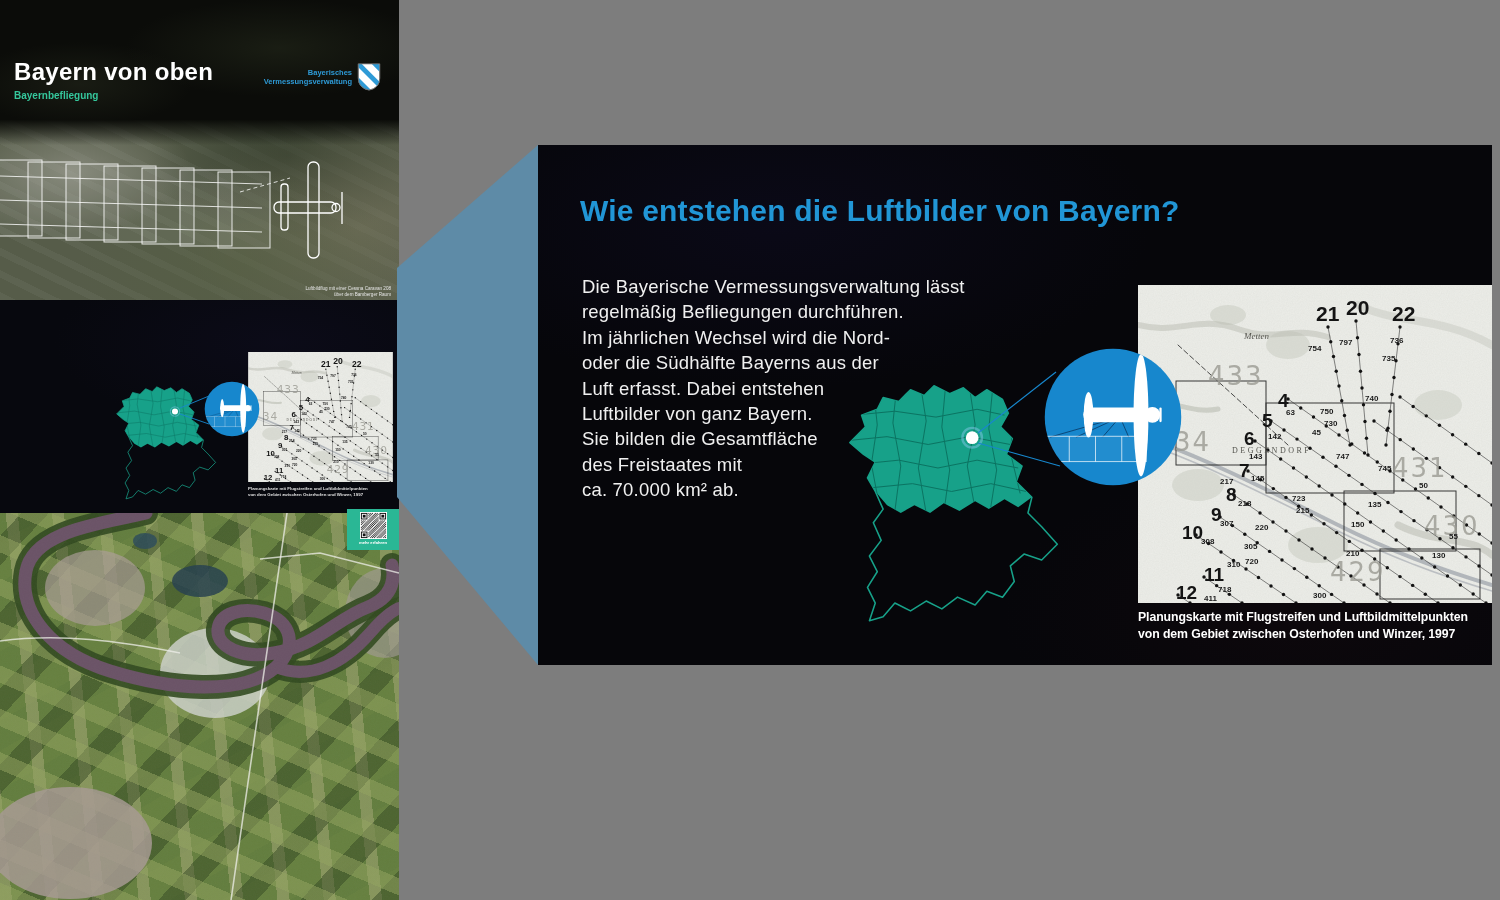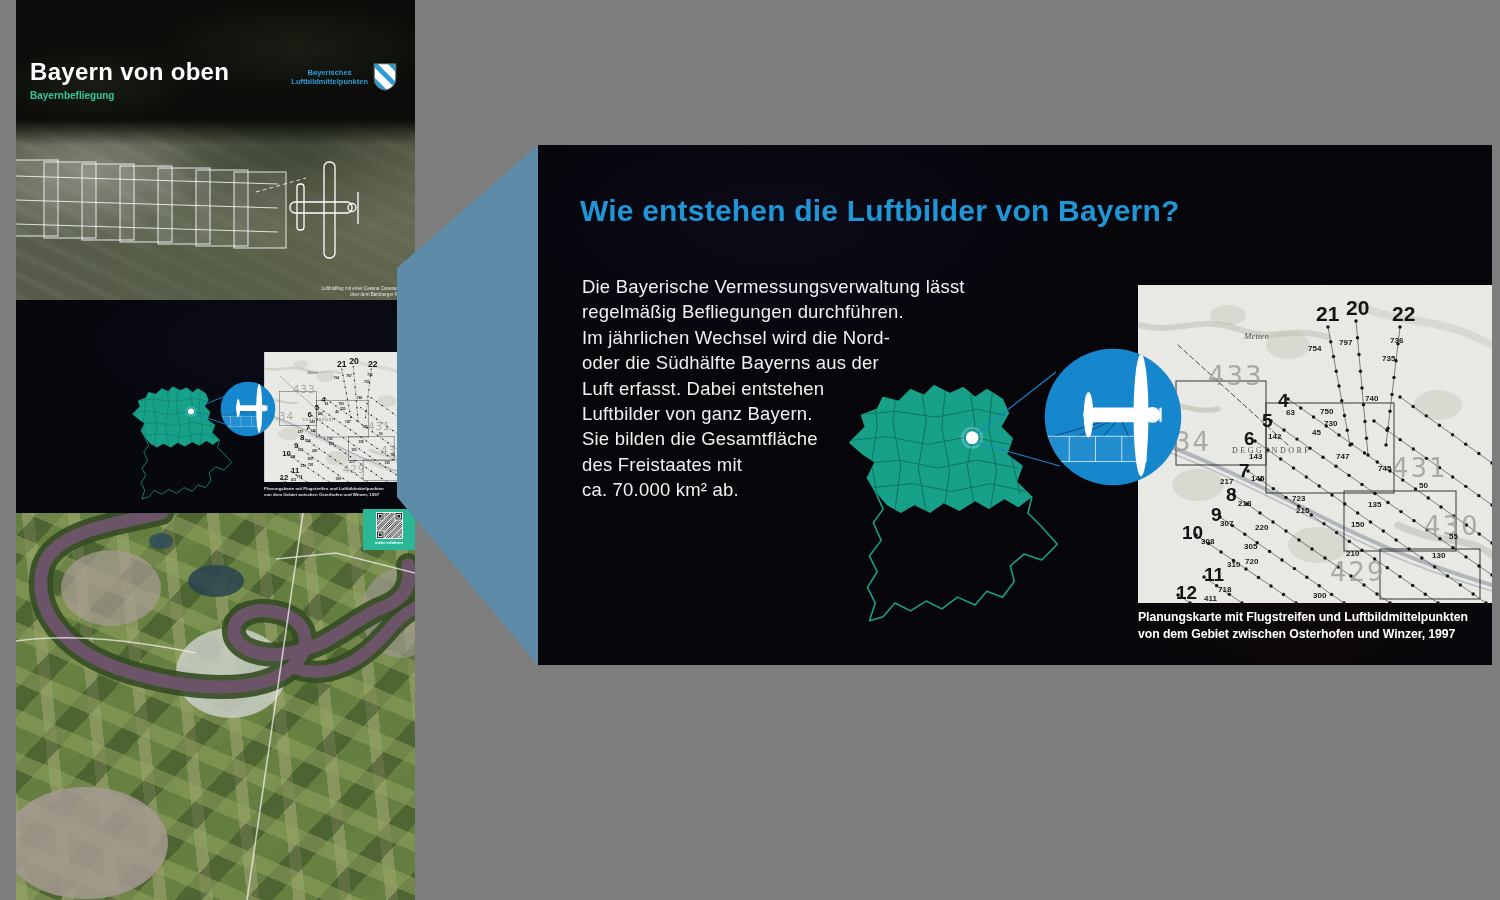--- a/index.html
+++ b/index.html
@@ -1,28 +1,28 @@
 <!DOCTYPE html>
 <html><head>
 <meta charset="utf-8">
 <style>
   html,body{margin:0;padding:0;background:#7d7d7d;}
   .stage{position:relative;width:1500px;height:900px;overflow:hidden;background:#7d7d7d;
          font-family:"Liberation Sans","DejaVu Sans",sans-serif;}
   .abs{position:absolute;}
 
   
-  .poster{left:16px;top:0;width:399px;height:900px;background:#0a0b08;}
+  .poster{left:0;top:0;width:399px;height:900px;background:#0a0b08;}
   .p-header{left:0;top:0;width:399px;height:120px;background:
       radial-gradient(220px 70px at 70% 40%, rgba(40,46,30,.5), transparent 70%),
       radial-gradient(160px 60px at 20% 70%, rgba(34,38,26,.6), transparent 70%),
       #0b0c09;}
   .p-title{left:14px;top:58px;color:#ffffff;font-size:24px;font-weight:bold;letter-spacing:.3px;}
   .p-subtitle{left:14px;top:90px;color:#35c79c;font-size:10px;font-weight:bold;}
-  .p-logo{right:47px;top:68px;text-align:center;color:#2e9ad6;font-size:7.5px;font-weight:bold;line-height:9px;}
+  .p-logo{right:47px;top:68px;text-align:right;color:#2e9ad6;font-size:7.5px;font-weight:bold;line-height:9px;}
   .p-crest{right:18px;top:62px;width:24px;height:30px;}
 
   .p-photo1{left:0;top:120px;width:399px;height:180px;
     background-color:#565c49;
     background-image:
       linear-gradient(180deg, rgba(8,9,6,.95) 0, rgba(8,9,6,0) 14%),
       radial-gradient(170px 90px at 18% 28%, rgba(168,168,158,.5), transparent 70%),
       radial-gradient(230px 130px at 60% 80%, rgba(86,96,66,.55), transparent 72%),
       radial-gradient(260px 160px at 90% 60%, rgba(124,120,96,.5), transparent 70%),
       radial-gradient(200px 120px at 72% 20%, rgba(40,50,34,.65), transparent 70%),
@@ -393,21 +393,21 @@
     </defs>
   </svg>
 
   <div class="abs poster">
 
     <div class="abs p-header">
       <div class="abs p-title">Bayern von oben</div>
       <div class="abs p-subtitle">Bayernbefliegung</div>
       <div class="abs p-logo">
         <div>Bayerisches</div>
-        <div>Luftbildmittelpunkten</div>
+        <div>Vermessungsverwaltung</div>
       </div>
       <svg class="abs p-crest" viewBox="0 0 20 24">
           <use href="#sym-crest"></use>
         </svg>
     </div>
 
     <div class="abs p-photo1">
       <svg width="399" height="180" viewBox="0 0 399 180">
         <g stroke="rgba(255,255,255,0.85)" stroke-width="1" fill="rgba(255,255,255,0.07)">
           <rect x="-10" y="40" width="52" height="76"></rect>

